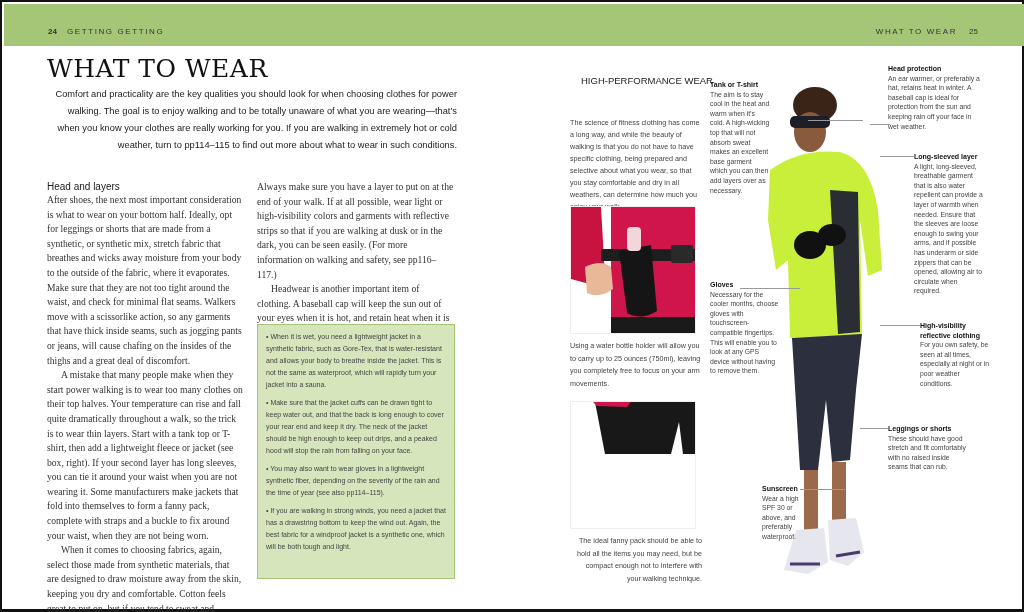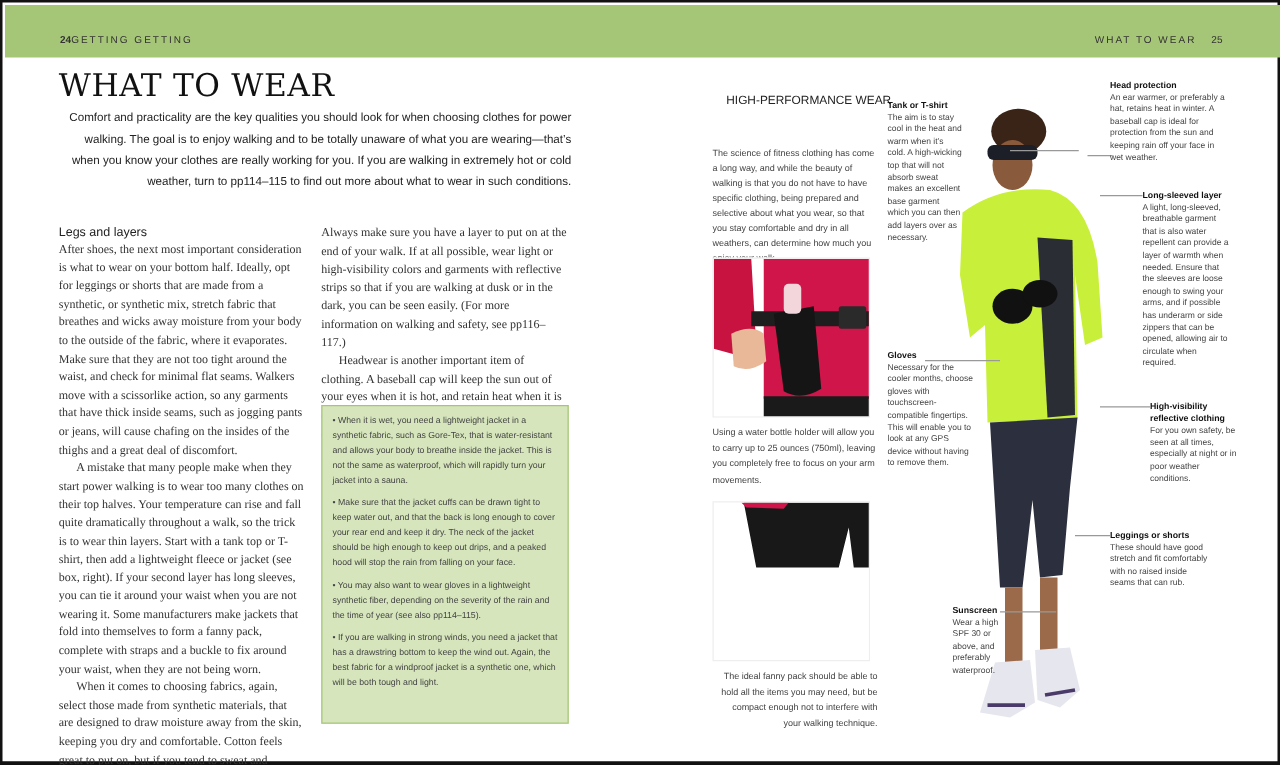--- a/index.html
+++ b/index.html
@@ -1,21 +1,21 @@
 <!DOCTYPE html>
 <html><head>
 <meta charset="utf-8">
 <style>
   * { margin:0; padding:0; box-sizing:border-box; }
   html, body { width:1024px; height:612px; overflow:hidden; background:#fff; }
   body { position:relative; font-family:"Liberation Serif", serif; color:#333; }
   .frame { position:absolute; left:0; top:0; width:1024px; height:612px; border:2px solid #111; border-bottom-width:3px; background:#fff; }
   .header-band { position:absolute; left:2px; top:2px; width:1020px; height:42px; background:#a6c677; }
   .hdr-left { position:absolute; left:48px; top:27px; font-family:"Liberation Sans", sans-serif; font-size:8px; letter-spacing:1.6px; color:#333; }
-  .hdr-left .num { font-weight:bold; letter-spacing:0; }
+  .hdr-left .num { font-weight:bold; letter-spacing:0; margin-right:10px; }
   .hdr-right { position:absolute; right:46px; top:27px; font-family:"Liberation Sans", sans-serif; font-size:8px; letter-spacing:1.6px; color:#333; }
   .hdr-right .num { font-weight:normal; letter-spacing:0; margin-left:12px; }
   .title { position:absolute; left:47px; top:54px; font-family:"DejaVu Serif", serif; font-size:25px; font-weight:normal; letter-spacing:0.5px; color:#111; }
   .intro { position:absolute; left:47px; top:86px; width:410px; font-family:"Liberation Sans", sans-serif; font-size:9.3px; line-height:17px; color:#222;text-align:right; }
   .col { position:absolute; font-size:9.6px; line-height:14.6px; color:#333; }
   .col p { margin:0; }
   .col p.ind { text-indent:14px; }
   .col h3 { font-family:"Liberation Sans", sans-serif; font-size:10px; font-weight:normal; color:#222; line-height:13px; }
   .col1 { left:47px; top:180px; width:196px; }
   .col2 { left:257px; top:180px; width:198px; }
@@ -47,21 +47,21 @@
   <span class="num">24</span><span>GETTING GETTING</span>
 </div>
 <div class="hdr-right">
   <span>WHAT TO WEAR</span><span class="num">25</span>
 </div>
 
 <h1 class="title">WHAT TO WEAR</h1>
 <p class="intro">Comfort and practicality are the key qualities you should look for when choosing clothes for power walking. The goal is to enjoy walking and to be totally unaware of what you are wearing—that’s when you know your clothes are really working for you. If you are walking in extremely hot or cold weather, turn to pp114–115 to find out more about what to wear in such conditions.</p>
 
 <div class="col col1">
-  <h3>Legs and layers</h3>
+  <h3>Head and layers</h3>
   <p>After shoes, the next most important consideration is what to wear on your bottom half. Ideally, opt for leggings or shorts that are made from a synthetic, or synthetic mix, stretch fabric that breathes and wicks away moisture from your body to the outside of the fabric, where it evaporates. Make sure that they are not too tight around the waist, and check for minimal flat seams. Walkers move with a scissorlike action, so any garments that have thick inside seams, such as jogging pants or jeans, will cause chafing on the insides of the thighs and a great deal of discomfort.</p>
   <p class="ind">A mistake that many people make when they start power walking is to wear too many clothes on their top halves. Your temperature can rise and fall quite dramatically throughout a walk, so the trick is to wear thin layers. Start with a tank top or T-shirt, then add a lightweight fleece or jacket (see box, right). If your second layer has long sleeves, you can tie it around your waist when you are not wearing it. Some manufacturers make jackets that fold into themselves to form a fanny pack, complete with straps and a buckle to fix around your waist, when they are not being worn.</p>
   <p class="ind">When it comes to choosing fabrics, again, select those made from synthetic materials, that are designed to draw moisture away from the skin, keeping you dry and comfortable. Cotton feels great to put on, but if you tend to sweat and become very hot, it will cling to you and become wet and cold.</p>
 </div>
 
 <div class="col col2">
   <p>Always make sure you have a layer to put on at the end of your walk. If at all possible, wear light or high-visibility colors and garments with reflective strips so that if you are walking at dusk or in the dark, you can be seen easily. (For more information on walking and safety, see pp116–117.)</p>
   <p class="ind">Headwear is another important item of clothing. A baseball cap will keep the sun out of your eyes when it is hot, and retain heat when it is cold. Again, opt for a quick-drying man-made fiber over cotton.</p>
 </div>
 

